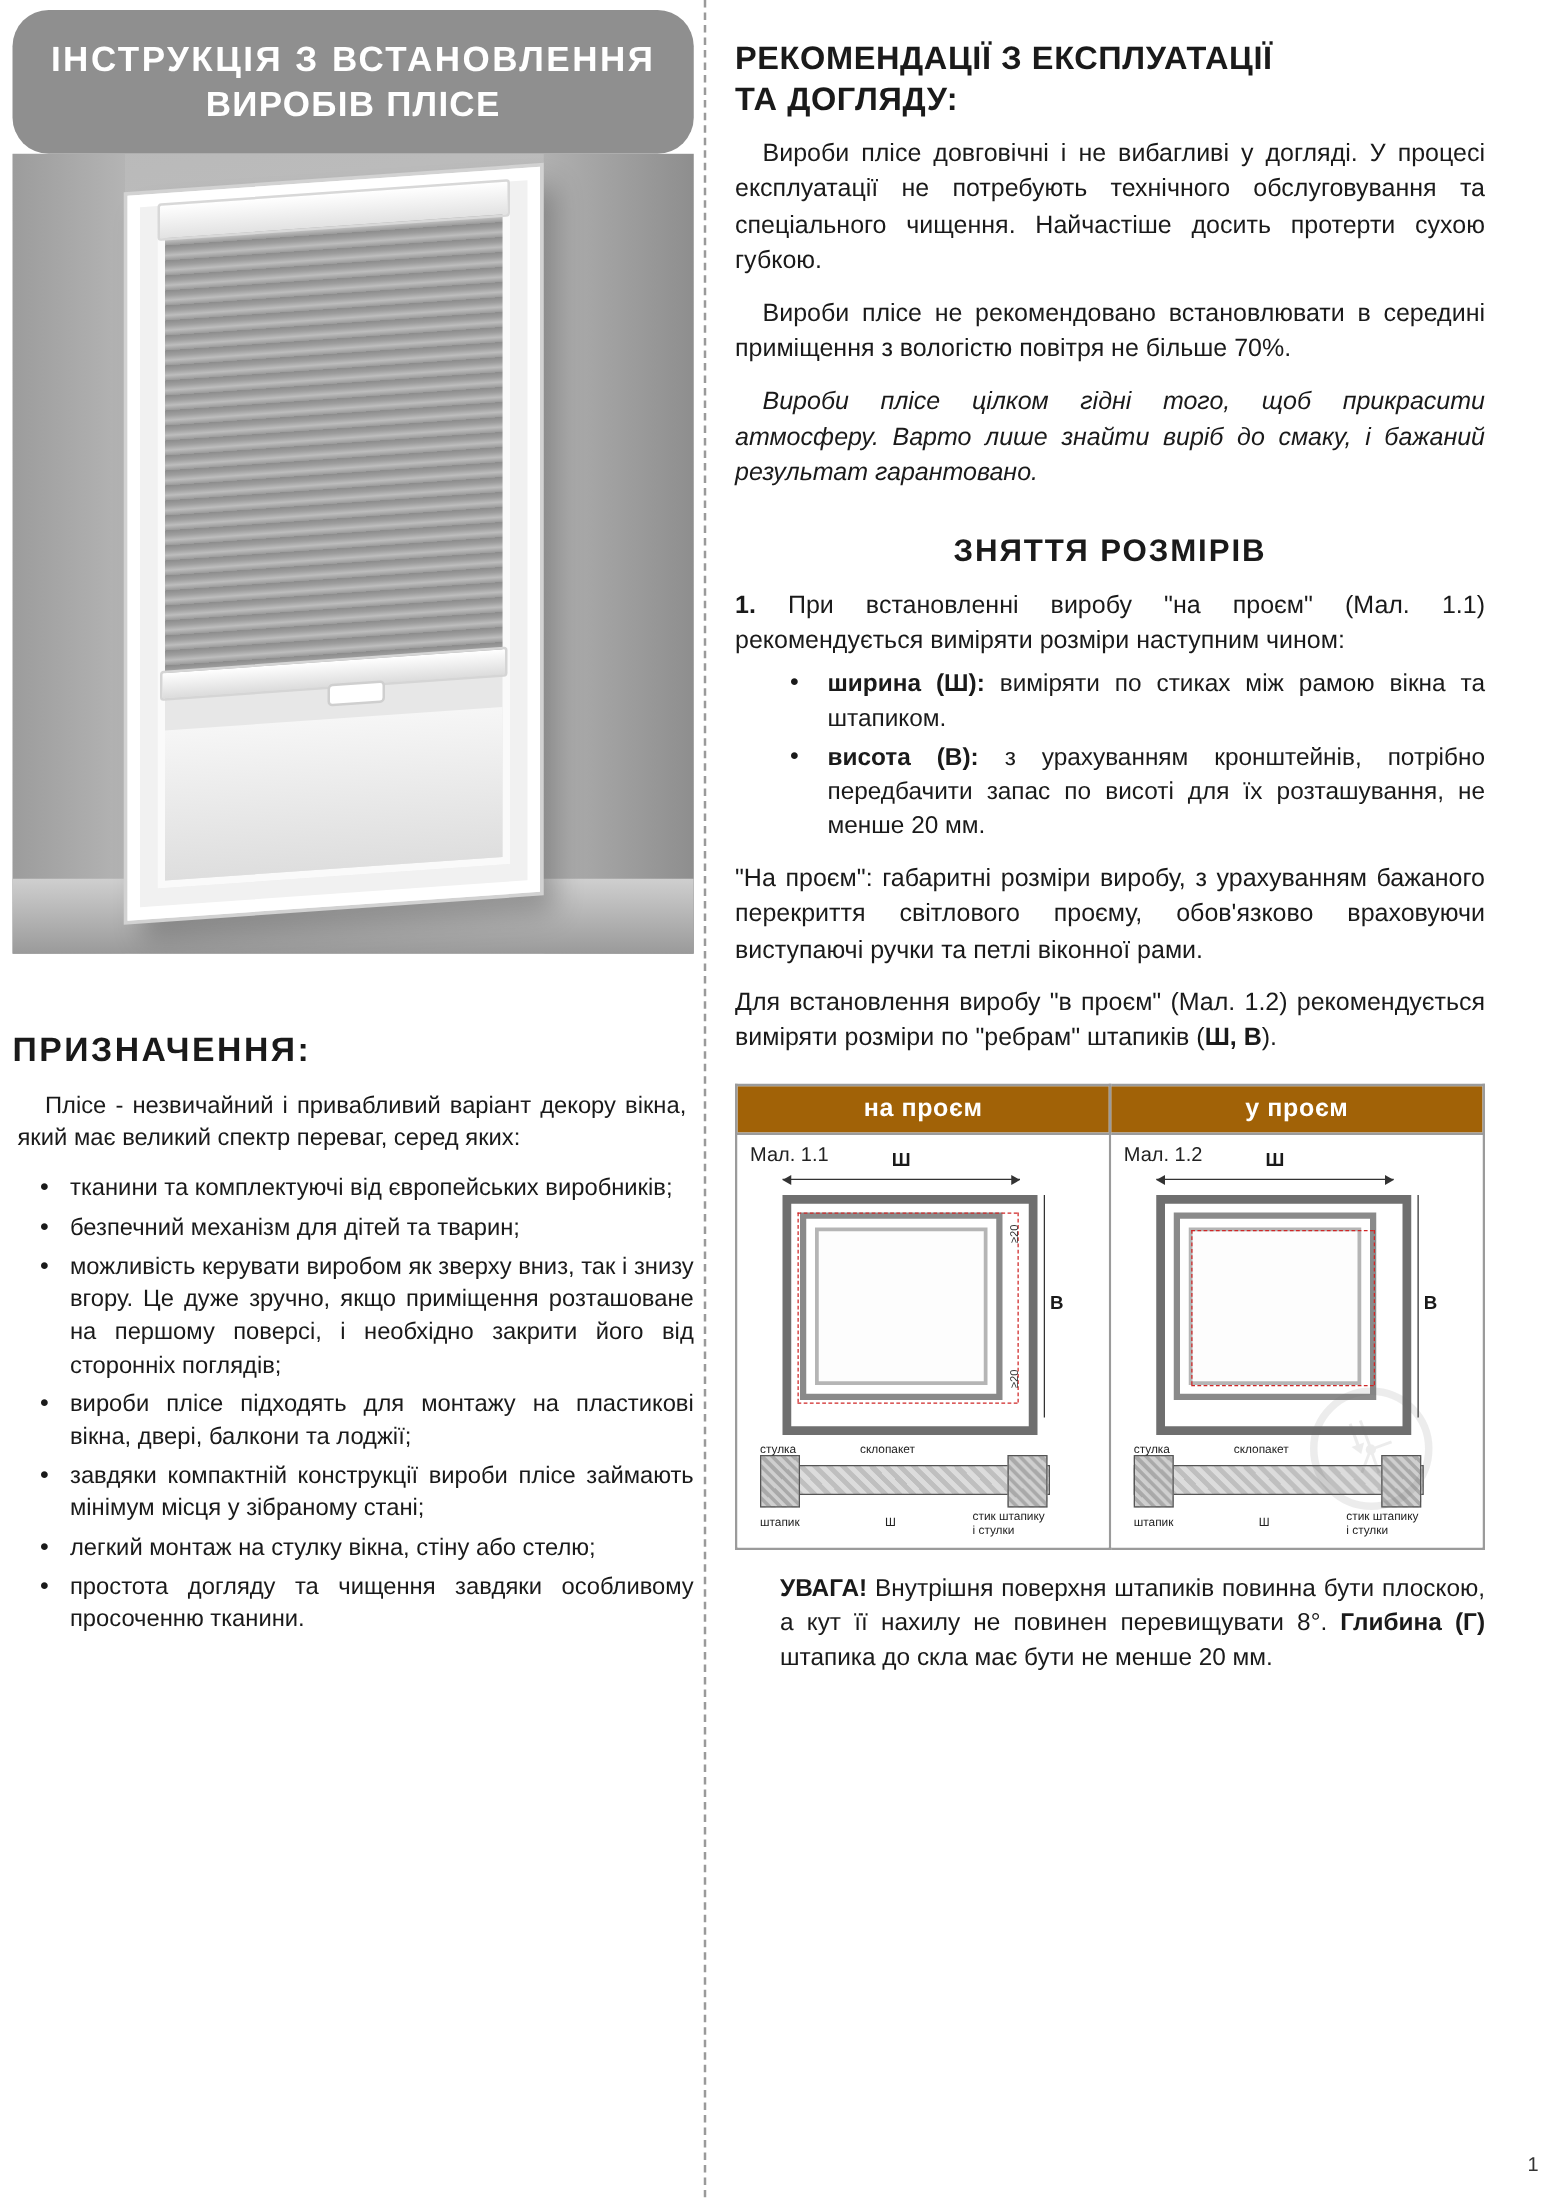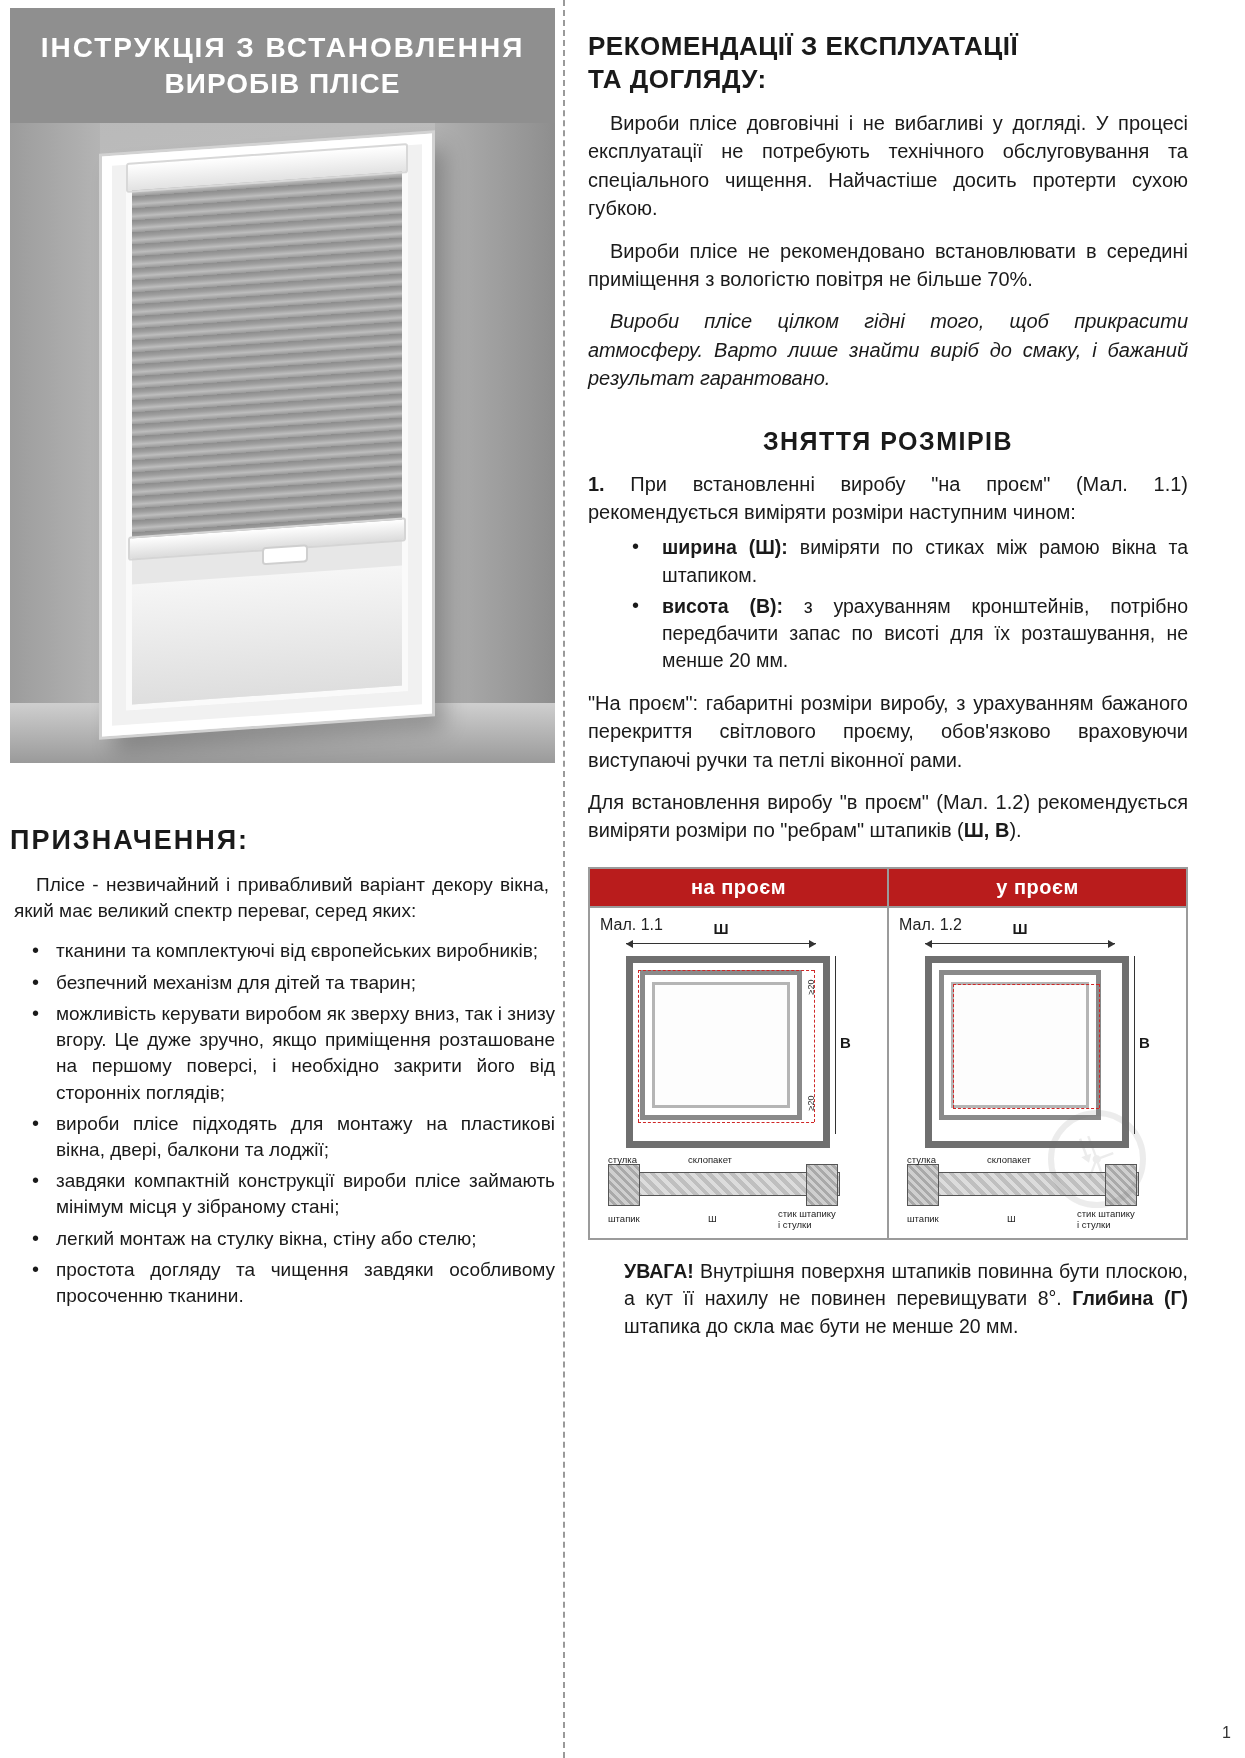--- a/index.html
+++ b/index.html
@@ -15,20 +15,21 @@
 
   
   .left-col{position:absolute;left:10px;top:8px;width:545px;height:1740px;}
 
   .title-band{
     background:#8f8f8f;color:#ffffff;
     width:545px;height:115px;
     display:flex;flex-direction:column;align-items:center;justify-content:center;
     text-align:center;
     letter-spacing:1px;
+    border-radius:29px;
   }
   .title-band .l1{font-size:28px;font-weight:bold;letter-spacing:2px;}
   .title-band .l2{font-size:28px;font-weight:bold;letter-spacing:1px;margin-top:4px;}
 
   .photo{
     position:relative;width:545px;height:640px;
     background:linear-gradient(170deg,#b9b9b9 0%,#c2c2c2 40%,#a9a9a9 100%);
     overflow:hidden;
   }
   .wall-left{position:absolute;left:0;top:0;width:90px;height:640px;background:linear-gradient(90deg,#9c9c9c,#b4b4b4);}
@@ -88,21 +89,21 @@
   }
   .rc-list li:before{content:"•";position:absolute;left:44px;top:-2px;font-size:20px;}
   b{font-weight:bold;}
 
   
   .fig-table{
     margin-top:22px;width:600px;border:2px solid #9b9b9b;border-collapse:collapse;
   }
   .fig-table td{border:2px solid #9b9b9b;vertical-align:top;padding:0;width:50%;}
   .fig-head{
-    background:#b91c1c;color:#ffffff;text-align:center;font-size:20px;font-weight:bold;
+    background:#a16207;color:#ffffff;text-align:center;font-size:20px;font-weight:bold;
     padding:7px 0;letter-spacing:.5px;
   }
   .fig-body{height:330px;position:relative;background:#ffffff;}
   .fig-label{position:absolute;left:10px;top:8px;font-size:16px;color:#222;}
 
   .win-draw{position:absolute;left:36px;top:48px;width:190px;height:178px;}
   .win-outer{position:absolute;left:0;top:0;width:190px;height:178px;border:7px solid #6f6f6f;background:#ffffff;}
   .win-mid{position:absolute;left:14px;top:14px;right:14px;bottom:14px;border:5px solid #8a8a8a;}
   .win-in{position:absolute;left:26px;top:26px;right:26px;bottom:26px;border:3px solid #b5b5b5;background:#fdfdfd;}
   .dim-top{position:absolute;left:36px;top:26px;width:190px;height:18px;}

